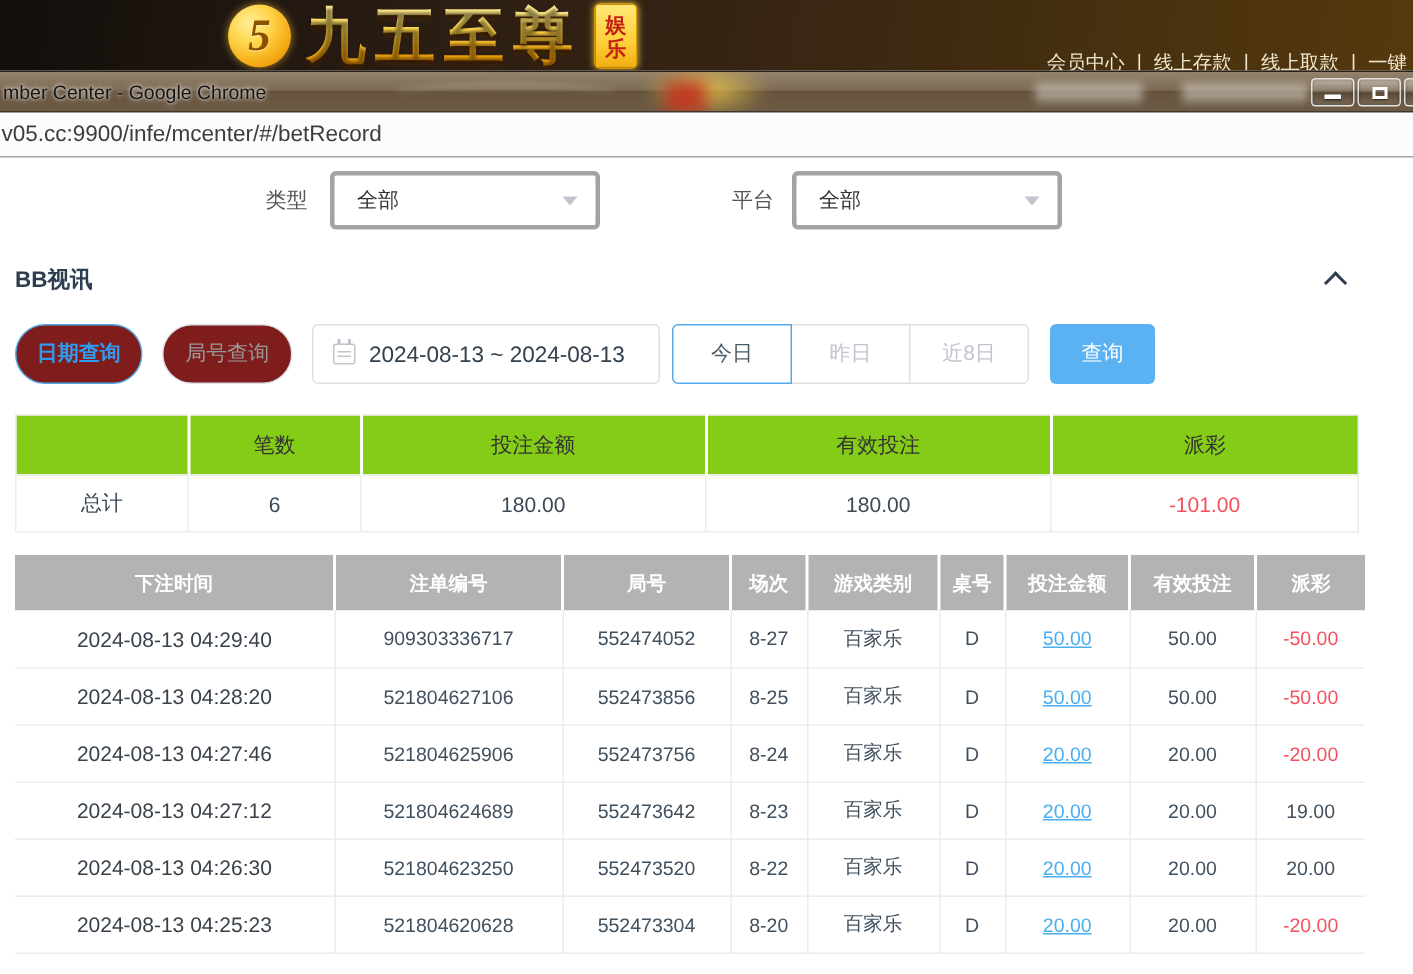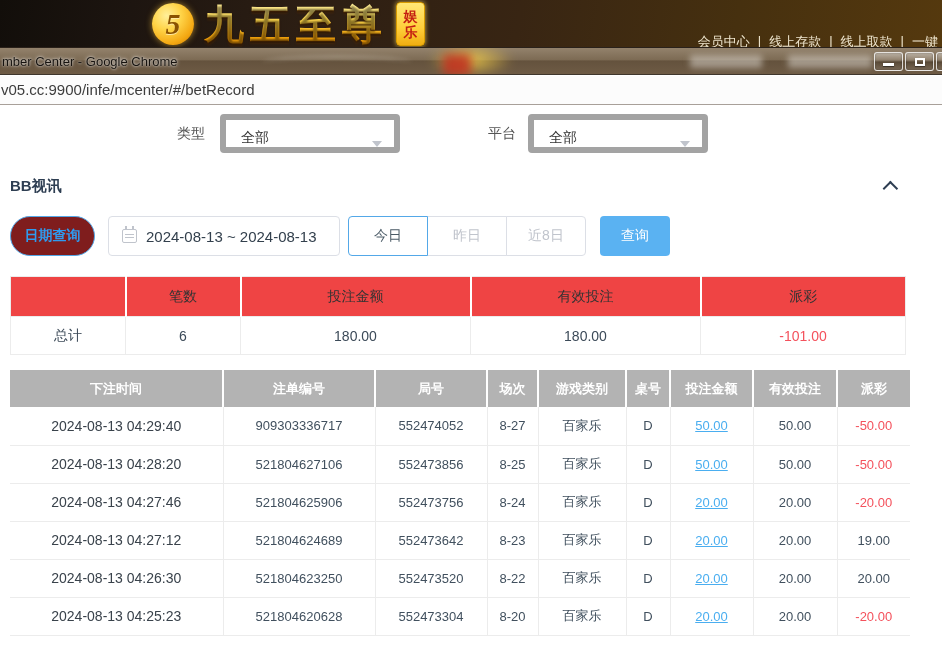--- a/index.html
+++ b/index.html
@@ -102,22 +102,22 @@
   }
 
   
   .content{ position:absolute; left:0; top:106px; width:942px; height:474px; background:#fff; z-index:2; }
 
   .filter-row{ margin-top:8px; display:flex; align-items:center; }
   .f-label{ font-size:14px; color:#555; }
   .lab-type{ margin-left:177px; margin-right:15px; }
   .lab-platform{ margin-left:88px; margin-right:12px; }
   .select{
-    width:180px; height:39px; border:6px solid #a3a3a3; border-radius:4px; background:#fff;
-    display:flex; align-items:flex-end; padding:0 12px 0 15px; cursor:pointer;font-family:Liberation Mono, monospace;
+    width:180px; height:39px; border:3px solid #a3a3a3; border-radius:4px; background:#fff;
+    display:flex; align-items:center; padding:0 12px 0 15px; cursor:pointer;font-family:Liberation Mono, monospace;
   }
   .select .val{ font-size:14px; color:#333; flex:1; }
   .caret-down{
     width:0; height:0; border-left:5px solid transparent; border-right:5px solid transparent;
     border-top:6px solid #c0c4cc;
   }
 
   .section-row{ margin-top:24px; padding:0 44px 0 10px; display:flex; align-items:center; justify-content:space-between; }
   .section-title{ font-size:15px; font-weight:bold; color:#2e3e52; }
   .chev-up{
@@ -150,21 +150,21 @@
   .gbtn-first{ border-radius:4px 0 0 4px; border-color:#53a8e8; color:#4a5a66; position:relative; z-index:1; }
   .gbtn-last{ border-radius:0 4px 4px 0; }
   .search-btn{
     margin-left:14px; width:70px; height:40px; border:none; border-radius:4px;
     background:#5ab2f2; color:#fff; font-size:14px; cursor:pointer;
   }
 
   table{ border-collapse:collapse; table-layout:fixed; }
   .summary-table{ margin:20px 0 0 10px; width:895px; border:1px solid #ececec; }
   .summary-table th{
-    height:40px; background:#ef4444; font-size:14px; font-weight:normal; color:#333;
+    height:40px; background:#84cc16; font-size:14px; font-weight:normal; color:#333;
     border-right:2px solid #fff; text-align:center;margin-top:32px;
   }
   .summary-table th:last-child{ border-right:none; }
   .summary-table td{
     height:38px; font-size:14px; color:#3c4a58; text-align:center;
     border-right:1px solid #ececec; border-top:1px solid #ececec; background:#fff;
   }
   .summary-table td:last-child{ border-right:none; }
 
   .bet-table{ margin:15px 0 0 10px; width:900px; }
@@ -242,20 +242,21 @@
     </div>
   </div>
 
   <div class="section-row">
     <span class="section-title">BB视讯</span>
     <span class="chev-up"></span>
   </div>
 
   <div class="query-row">
     <div class="pill pill-active">日期查询</div>
+    <div class="pill pill-plain">局号查询</div>
     <div class="datebox">
       <span class="cal-icon">
           <span class="cal-grid"></span>
         </span>
       <span class="val">2024-08-13 ~ 2024-08-13</span>
     </div>
     <div class="btn-group">
       <div class="gbtn gbtn-first">今日</div>
       <div class="gbtn">昨日</div>
       <div class="gbtn gbtn-last">近8日</div>

